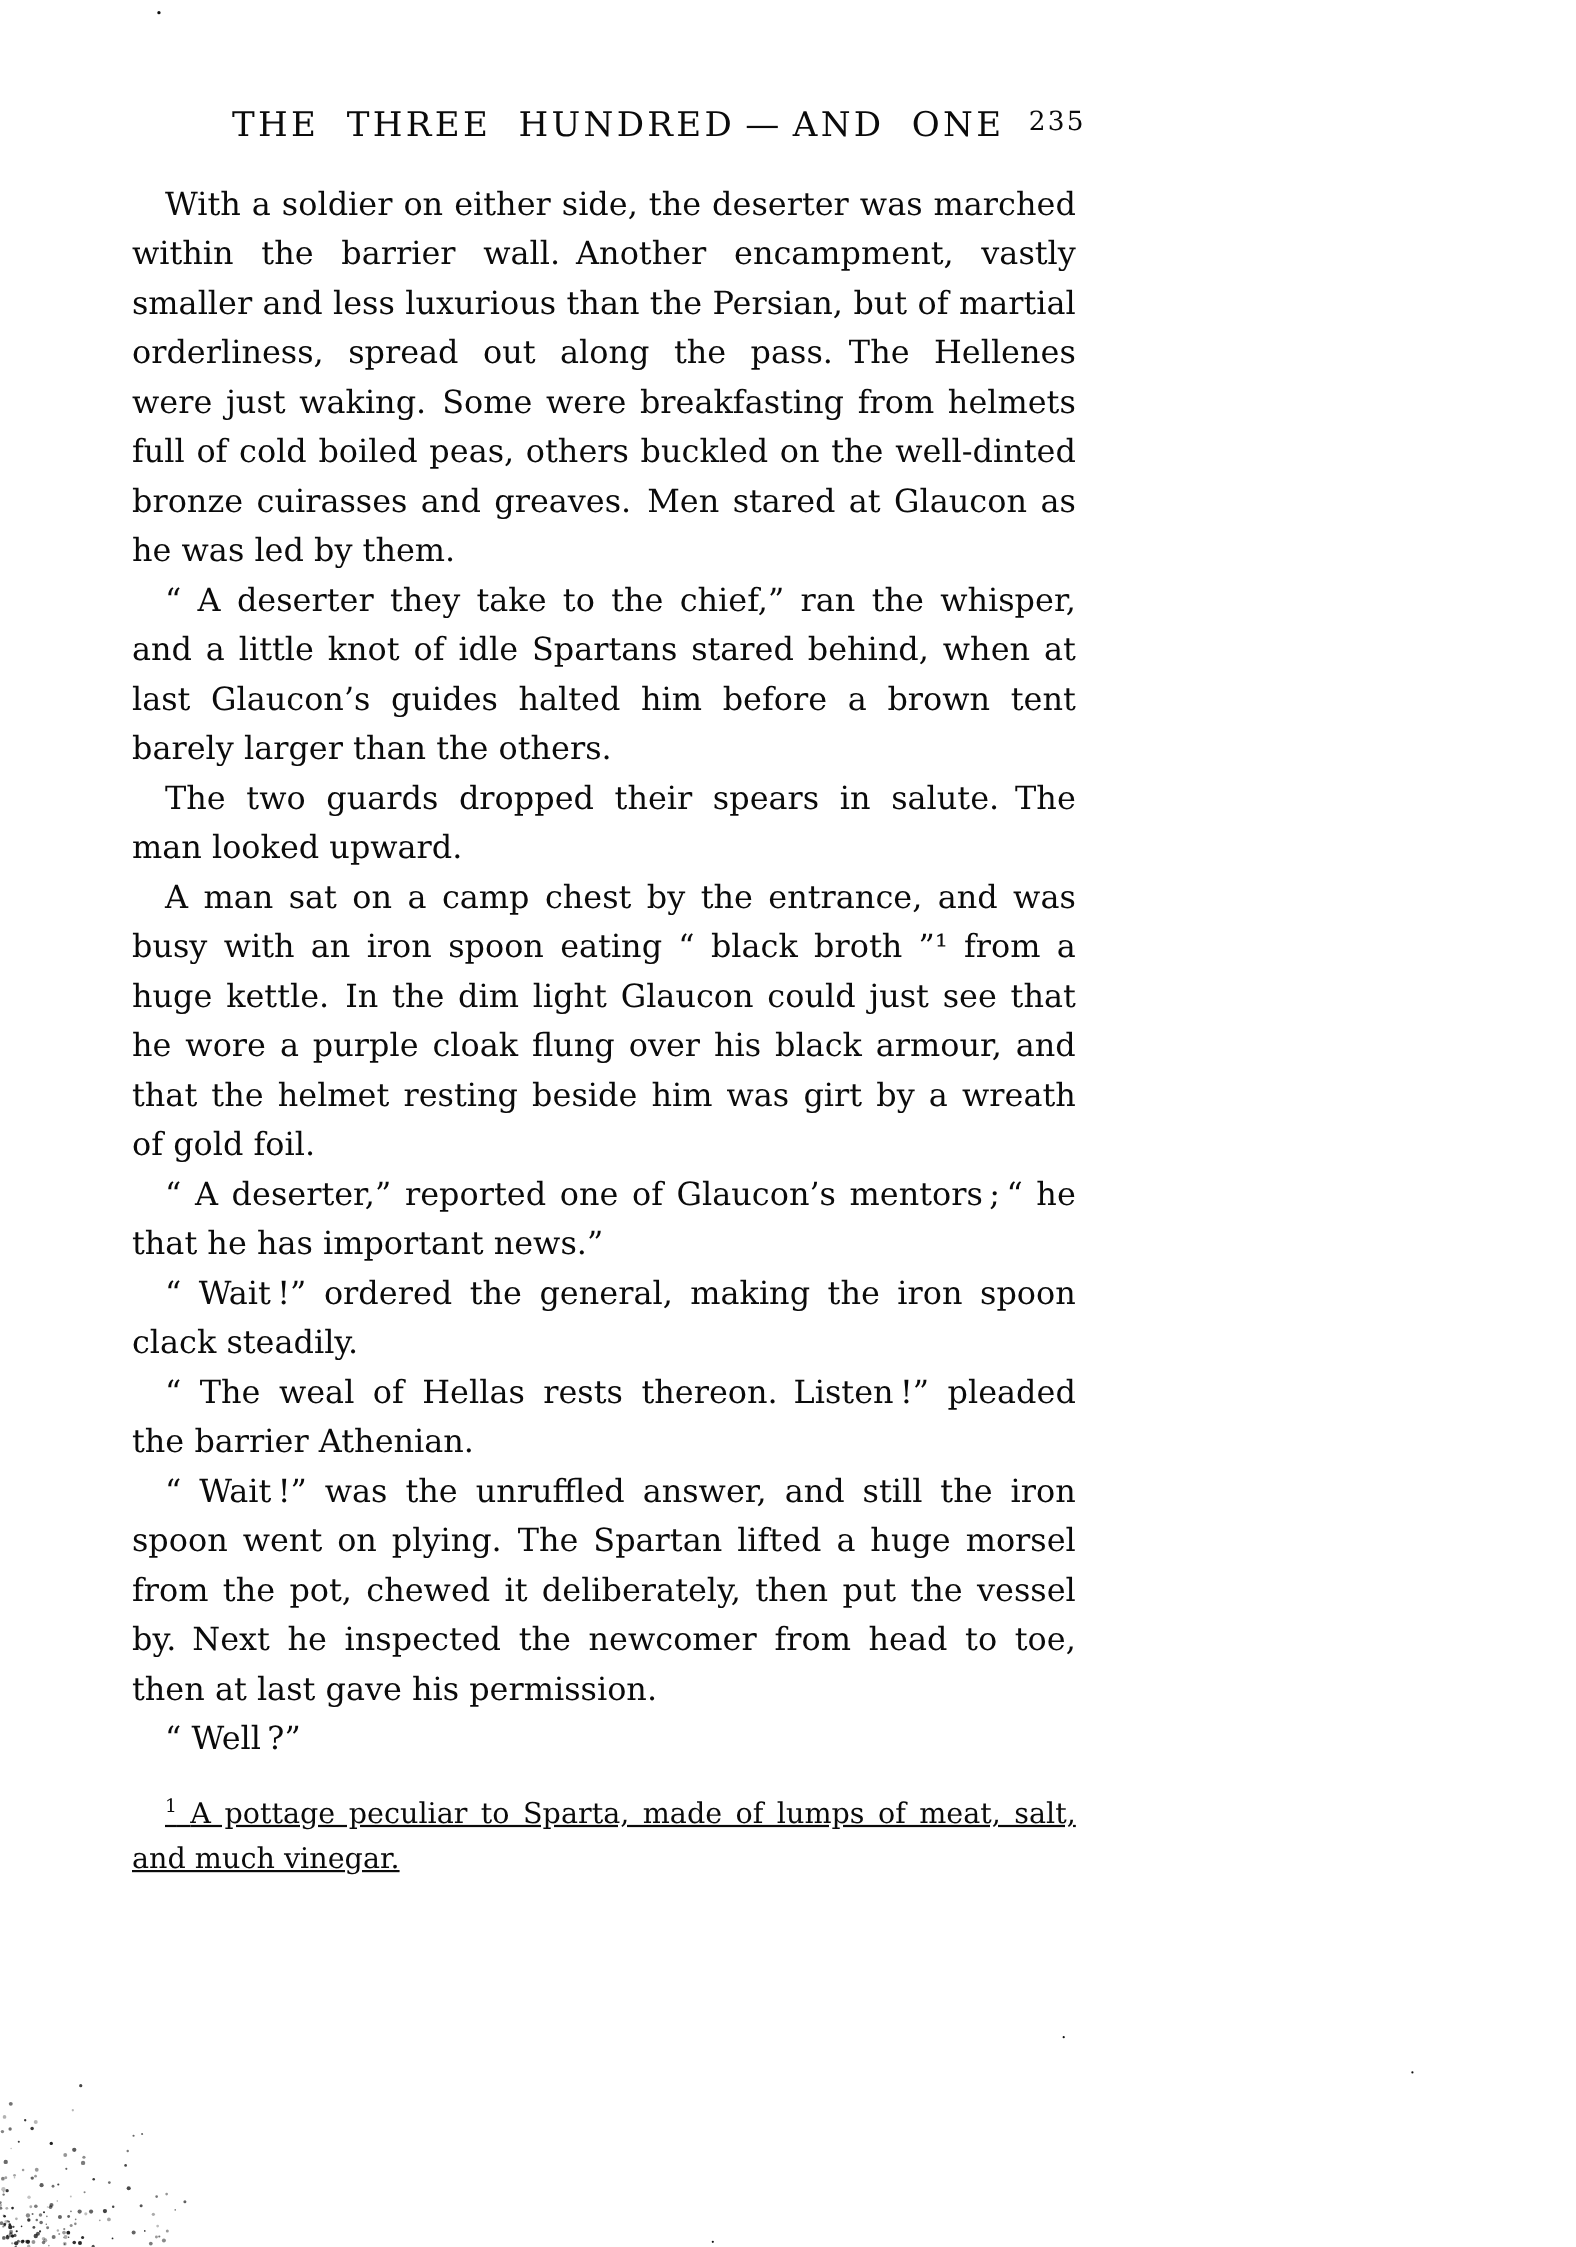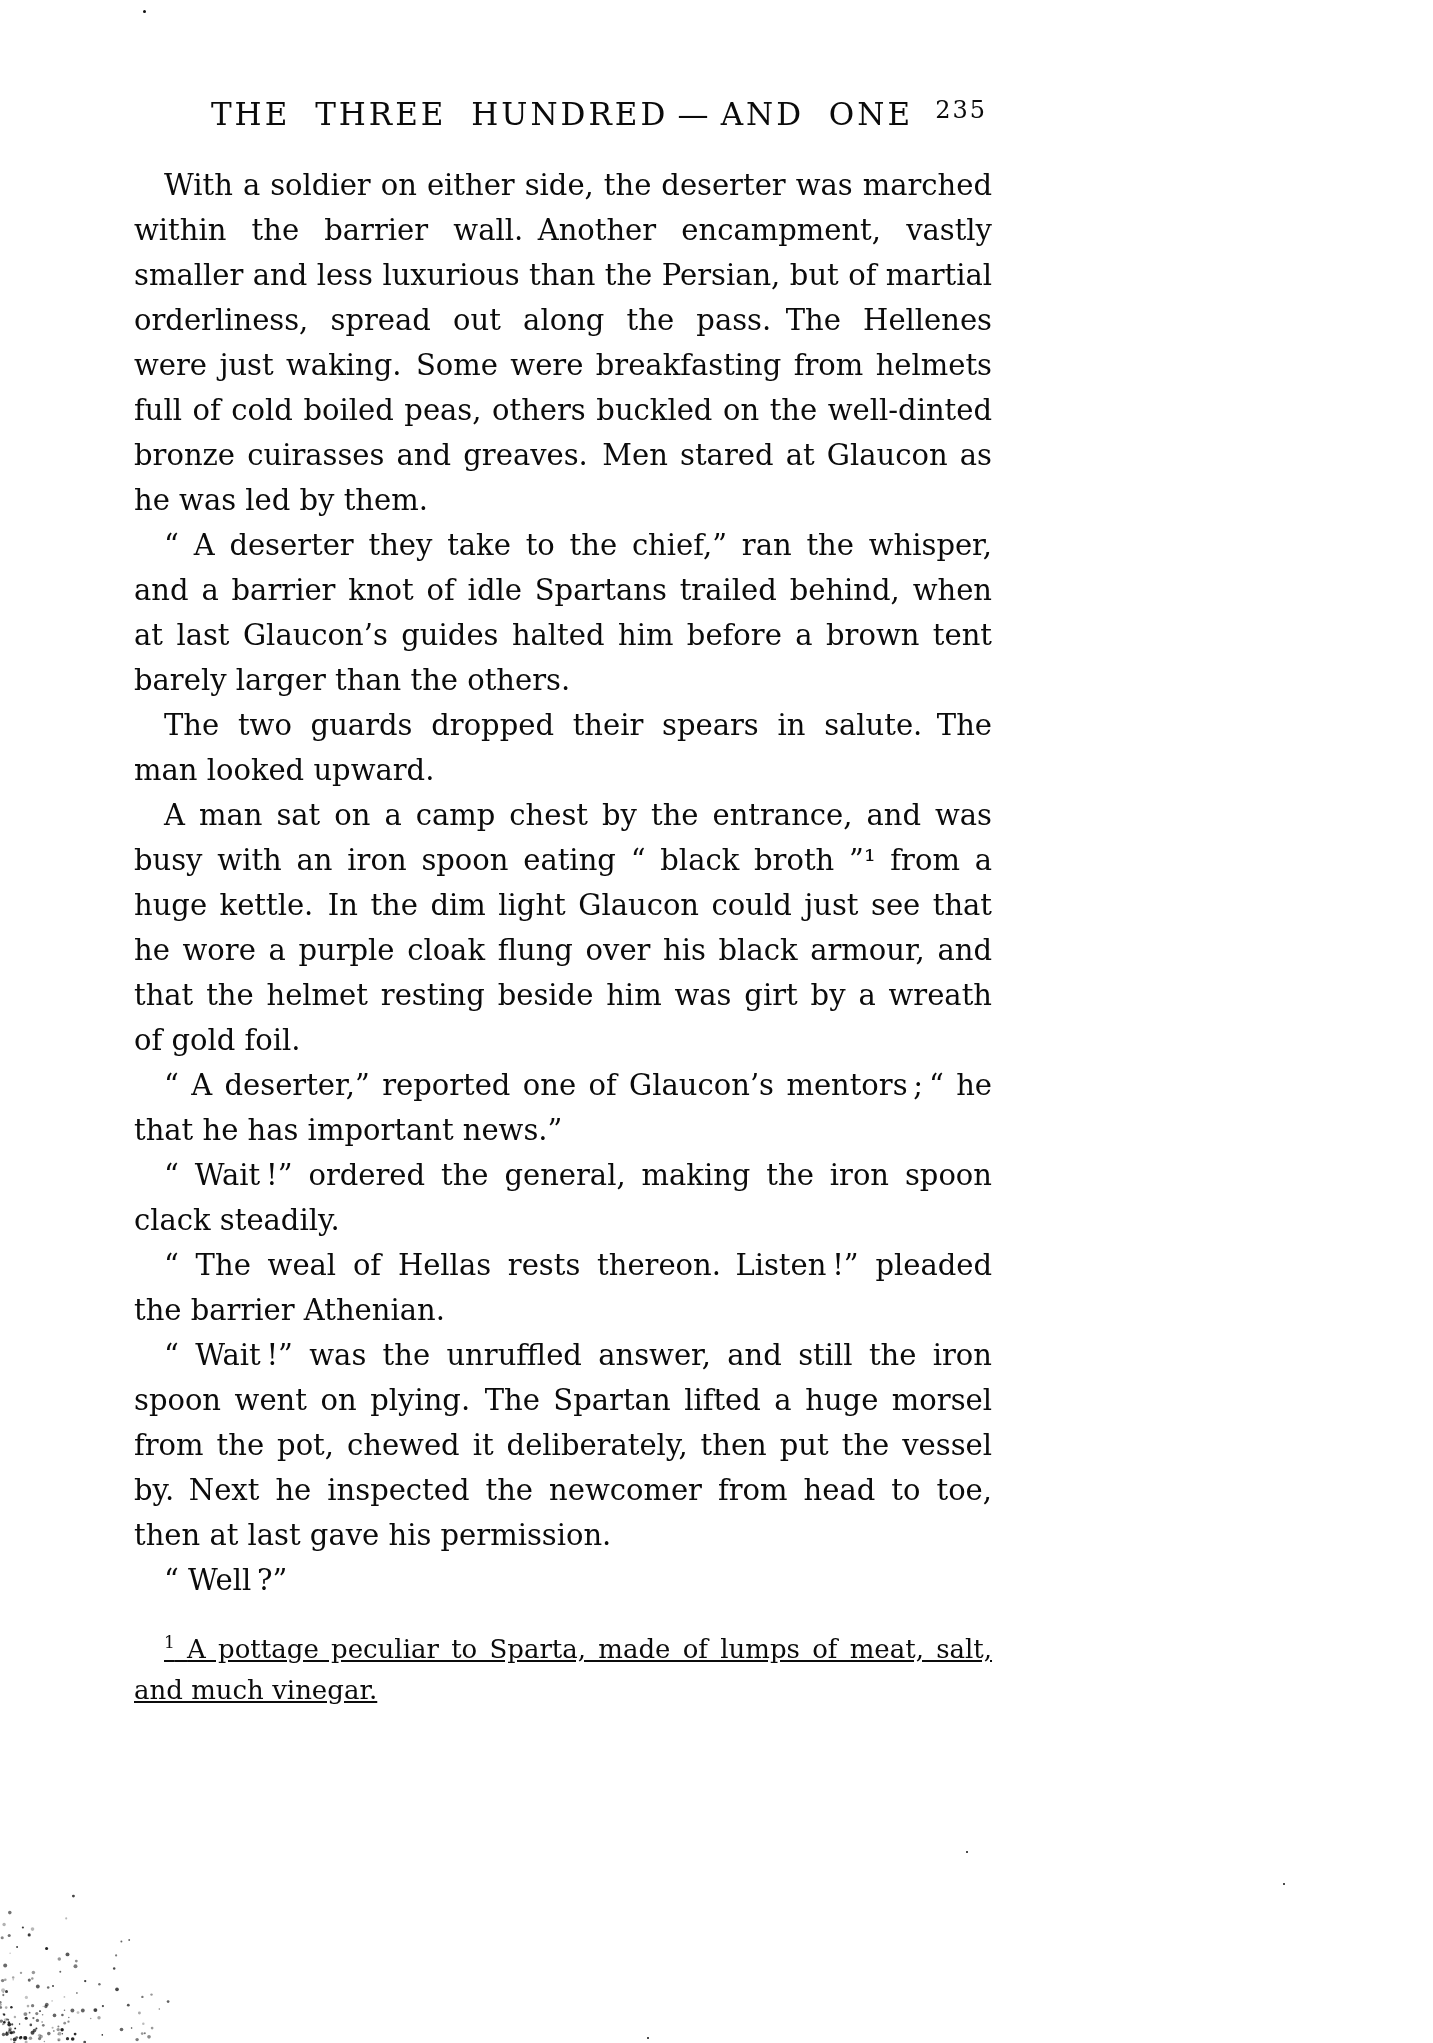--- a/index.html
+++ b/index.html
@@ -42,21 +42,21 @@
     position: absolute;
     right: 4px;
     top: 0;
     font-size: 24px;
     letter-spacing: 2px;
     color: #0b0b0b;
   }
   .text-block {
     position: absolute;
     top: 163px;
-    left: 134px;
+    left: 120px;
     width: 858px;
   }
   .para {
     margin: 0;
     font-size: 29px;
     line-height: 45px;
     text-align: justify;
     text-indent: 30px;
     color: #0b0b0b;
   }
@@ -94,21 +94,21 @@
 <div class="page">
 
   <div class="page-header">
     <span class="running-title">THE THREE HUNDRED — AND ONE</span>
     <span class="page-number">235</span>
   </div>
 
   <div class="text-block">
     <div>
         <p class="para">With a soldier on either side, the deserter was marched within the barrier wall. Another encampment, vastly smaller and less luxurious than the Persian, but of martial orderliness, spread out along the pass. The Hellenes were just waking. Some were breakfasting from helmets full of cold boiled peas, others buckled on the well-dinted bronze cuirasses and greaves. Men stared at Glaucon as he was led by them.</p>
-        <p class="para">“ A deserter they take to the chief,” ran the whisper, and a barrier knot of idle Spartans trailed behind, when at last Glaucon’s guides halted him before a brown tent barely larger than the others.</p>
+        <p class="para">“ A deserter they take to the chief,” ran the whisper, and a little knot of idle Spartans stared behind, when at last Glaucon’s guides halted him before a brown tent barely larger than the others.</p>
         <p class="para">The two guards dropped their spears in salute. The man looked upward.</p>
         <p class="para">A man sat on a camp chest by the entrance, and was busy with an iron spoon eating “ black broth ”¹ from a huge kettle. In the dim light Glaucon could just see that he wore a purple cloak flung over his black armour, and that the helmet resting beside him was girt by a wreath of gold foil.</p>
         <p class="para">“ A deserter,” reported one of Glaucon’s mentors ; “ he that he has important news.”</p>
         <p class="para">“ Wait !” ordered the general, making the iron spoon clack steadily.</p>
         <p class="para">“ The weal of Hellas rests thereon. Listen !” pleaded the barrier Athenian.</p>
         <p class="para">“ Wait !” was the unruffled answer, and still the iron spoon went on plying. The Spartan lifted a huge morsel from the pot, chewed it deliberately, then put the vessel by. Next he inspected the newcomer from head to toe, then at last gave his permission.</p>
         <p class="para">“ Well ?”</p>
       </div>
 
     <p class="footnote"><sup>1</sup> <span>A pottage peculiar to Sparta, made of lumps of meat, salt, and much vinegar.</span></p>

